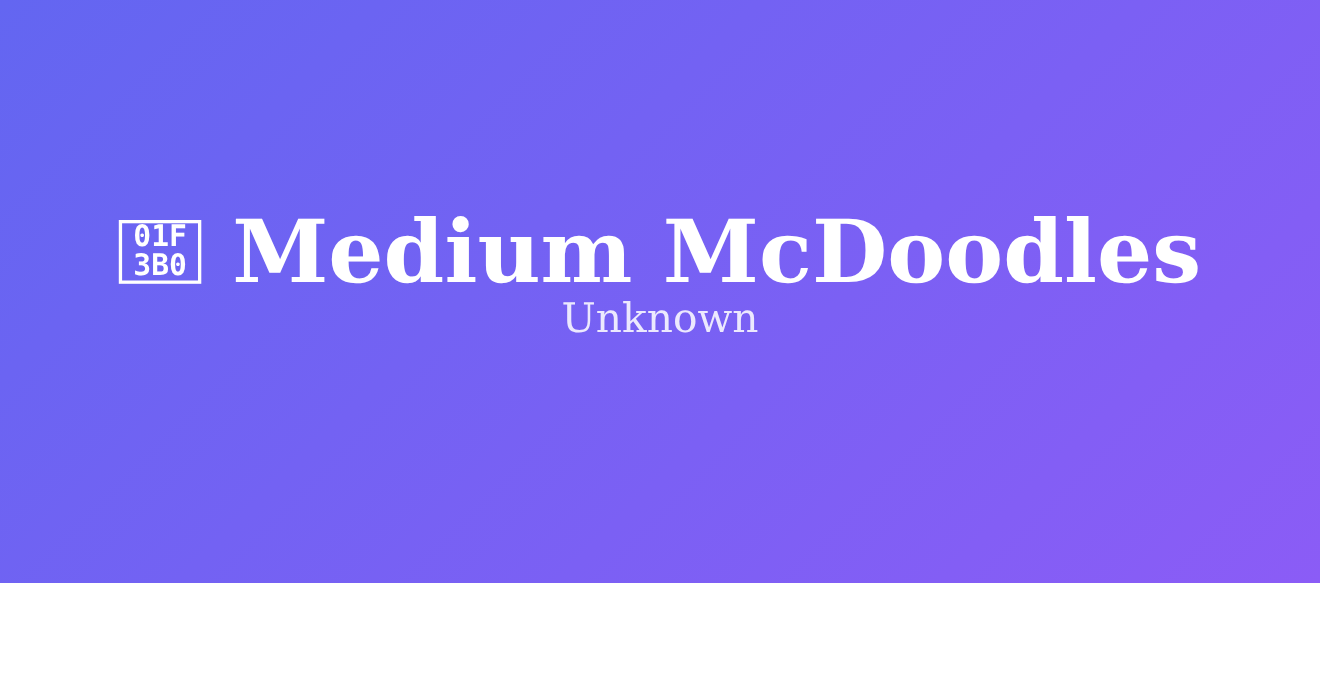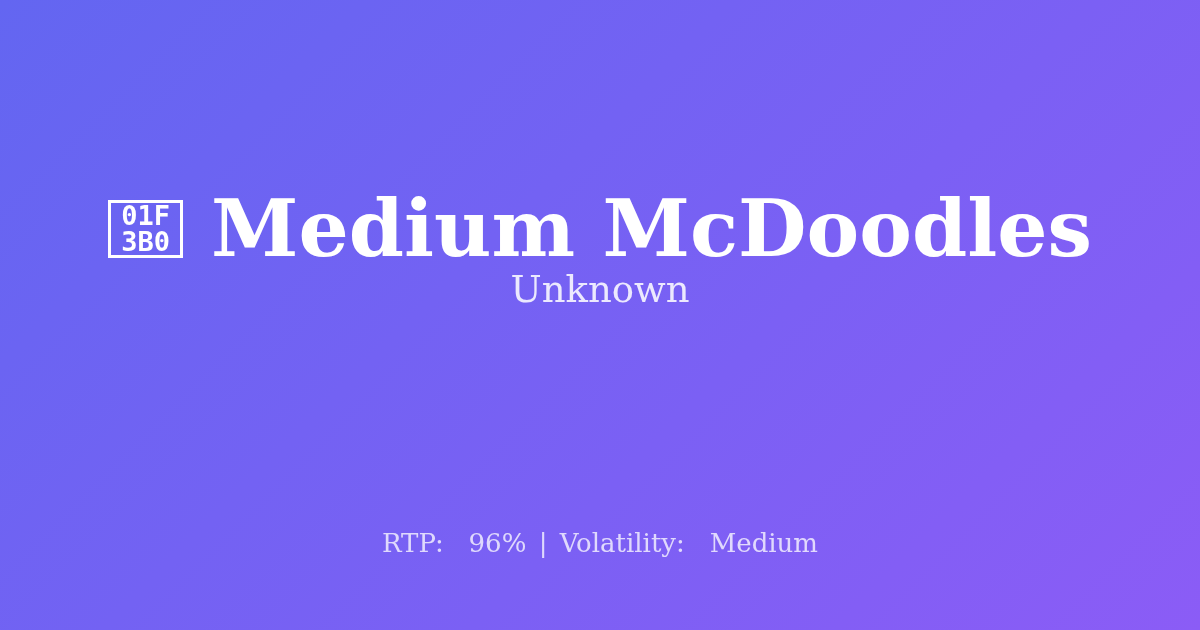--- a/index.html
+++ b/index.html
@@ -10,21 +10,21 @@
   body {
     width: 1200px;
     height: 630px;
     overflow: hidden;
     font-family: "DejaVu Serif", "Liberation Serif", serif;
   }
 
   #og-card {
     position: relative;
     width: 1200px;
-    height: 630px;
+    height: 530px;
     box-sizing: border-box;
     background: linear-gradient(135deg, #6366F1 0%, #8B5CF6 100%);
     display: flex;
     flex-direction: column;
     align-items: center;
     justify-content: center;
   }
 
   
   .hero {

